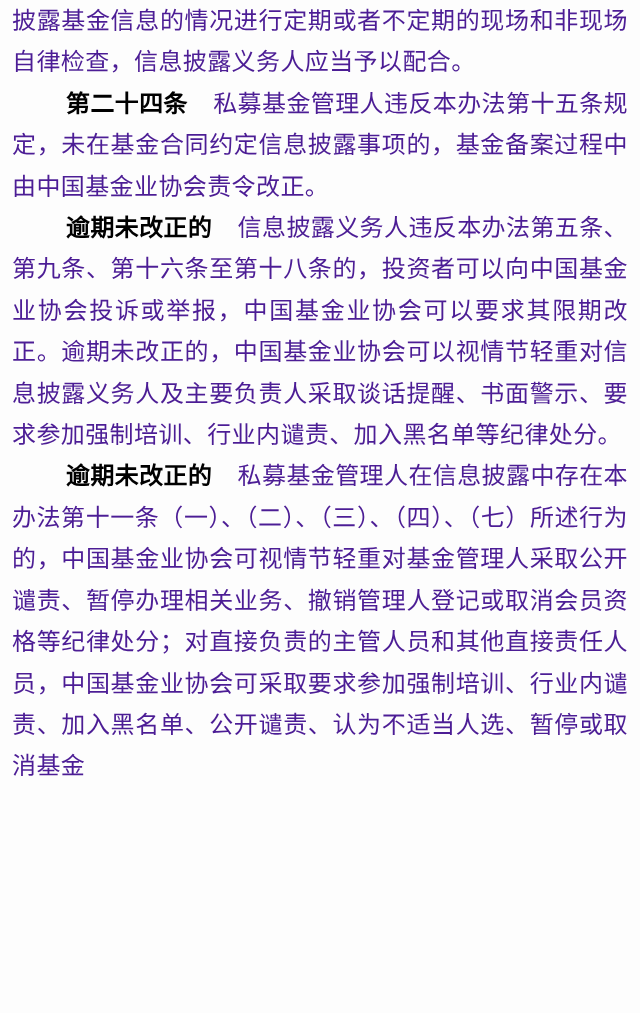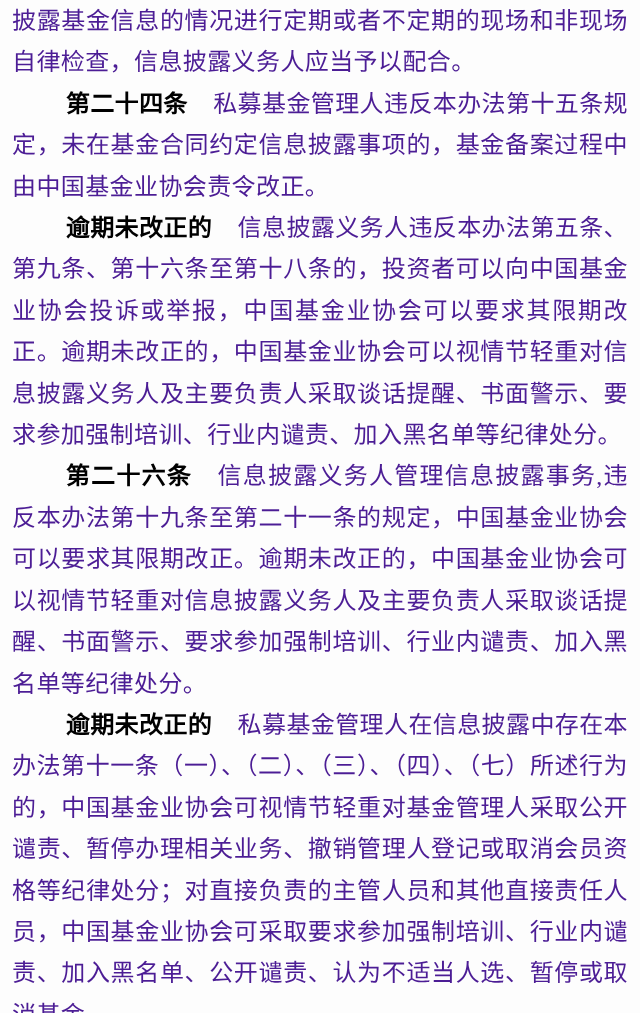--- a/index.html
+++ b/index.html
@@ -53,18 +53,17 @@
 
 <div class="page">
   <div class="doc-body">
 
     <p class="para"><span class="para-text">披露基金信息的情况进行定期或者不定期的现场和非现场自律检查，信息披露义务人应当予以配合。</span></p>
 
     <p class="para para-indent"><span class="para-term">第二十四条</span><span class="para-text">私募基金管理人违反本办法第十五条规定，未在基金合同约定信息披露事项的，基金备案过程中由中国基金业协会责令改正。</span></p>
 
     <p class="para para-indent"><span class="para-term">逾期未改正的</span><span class="para-text">信息披露义务人违反本办法第五条、第九条、第十六条至第十八条的，投资者可以向中国基金业协会投诉或举报，中国基金业协会可以要求其限期改正。逾期未改正的，中国基金业协会可以视情节轻重对信息披露义务人及主要负责人采取谈话提醒、书面警示、要求参加强制培训、行业内谴责、加入黑名单等纪律处分。</span></p>
 
-    <p class="para para-indent"><span class="para-term">第二十六条</span><span class="para-text">信息披露义务人管理信息披露事务,违反本办法第十九条至第二十一条的规定，中国基金业协会可以要求其限期改正。逾期未改正的，中国基金业协会可以视情节轻重对信息披露义务人及主要负责人采取谈话提醒、书面警示、要求参加强制培训、行业内谴责、加入黑名单等纪律处分。</span></p>
 
     <p class="para para-indent"><span class="para-term">逾期未改正的</span><span class="para-text">私募基金管理人在信息披露中存在本办法第十一条（一）、（二）、（三）、（四）、（七）所述行为的，中国基金业协会可视情节轻重对基金管理人采取公开谴责、暂停办理相关业务、撤销管理人登记或取消会员资格等纪律处分；对直接负责的主管人员和其他直接责任人员，中国基金业协会可采取要求参加强制培训、行业内谴责、加入黑名单、公开谴责、认为不适当人选、暂停或取消基金</span></p>
 
   </div>
 </div>
 
 </body></html>

